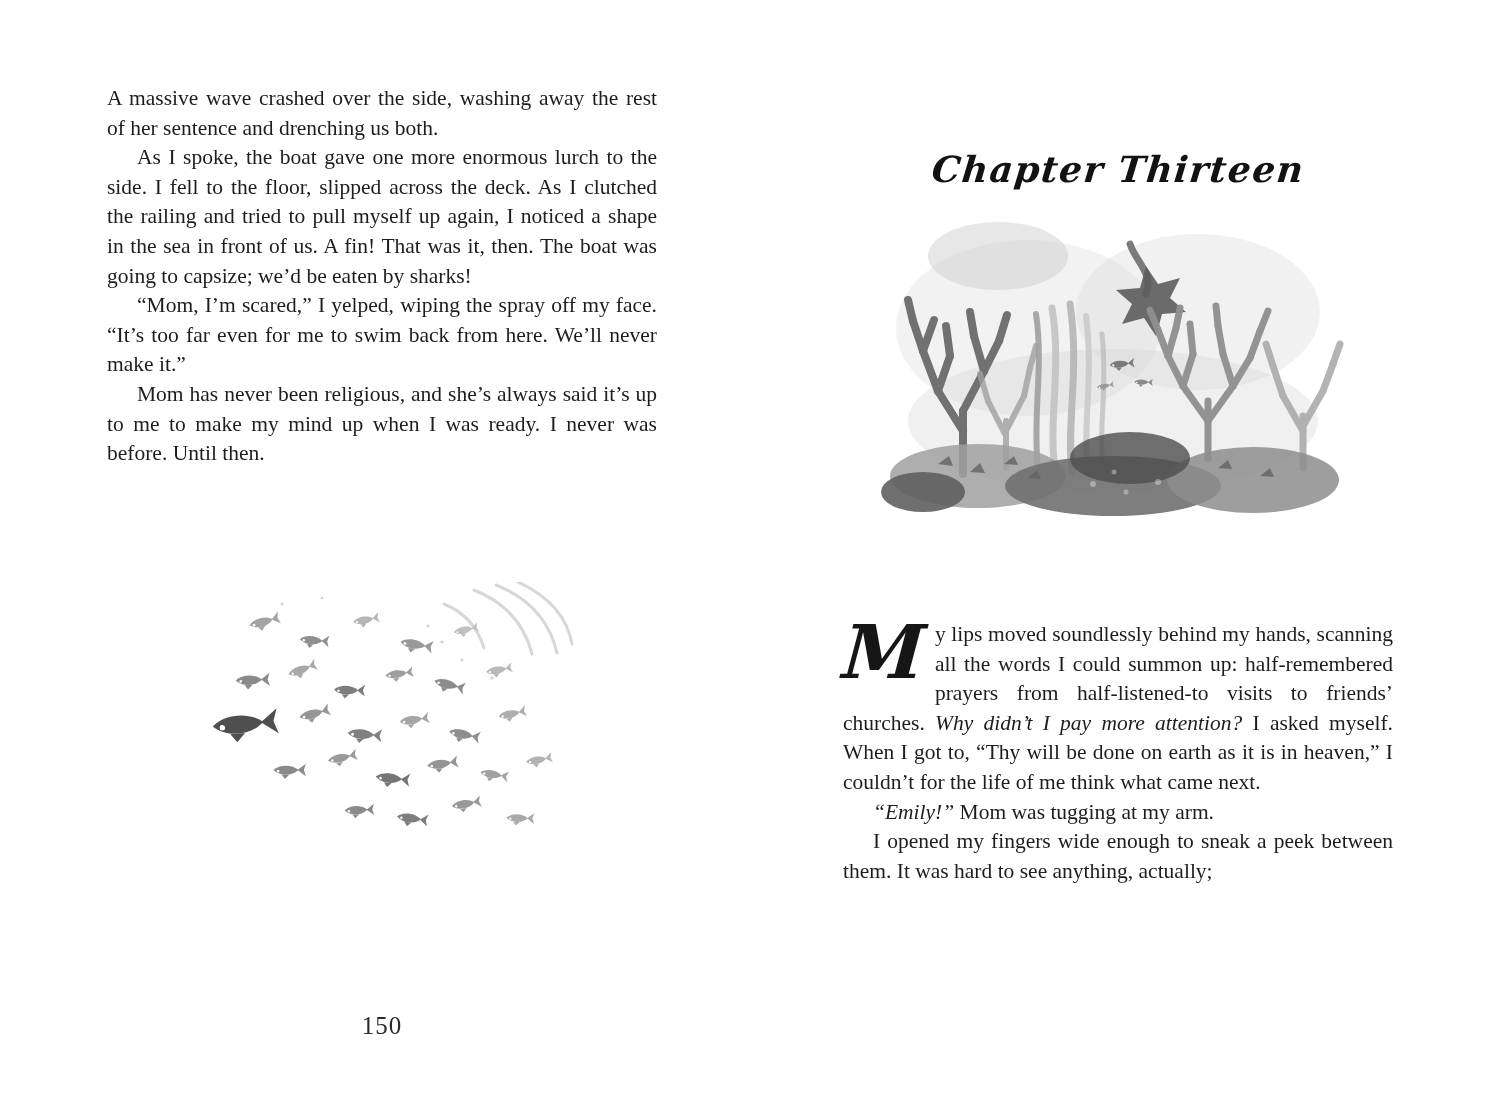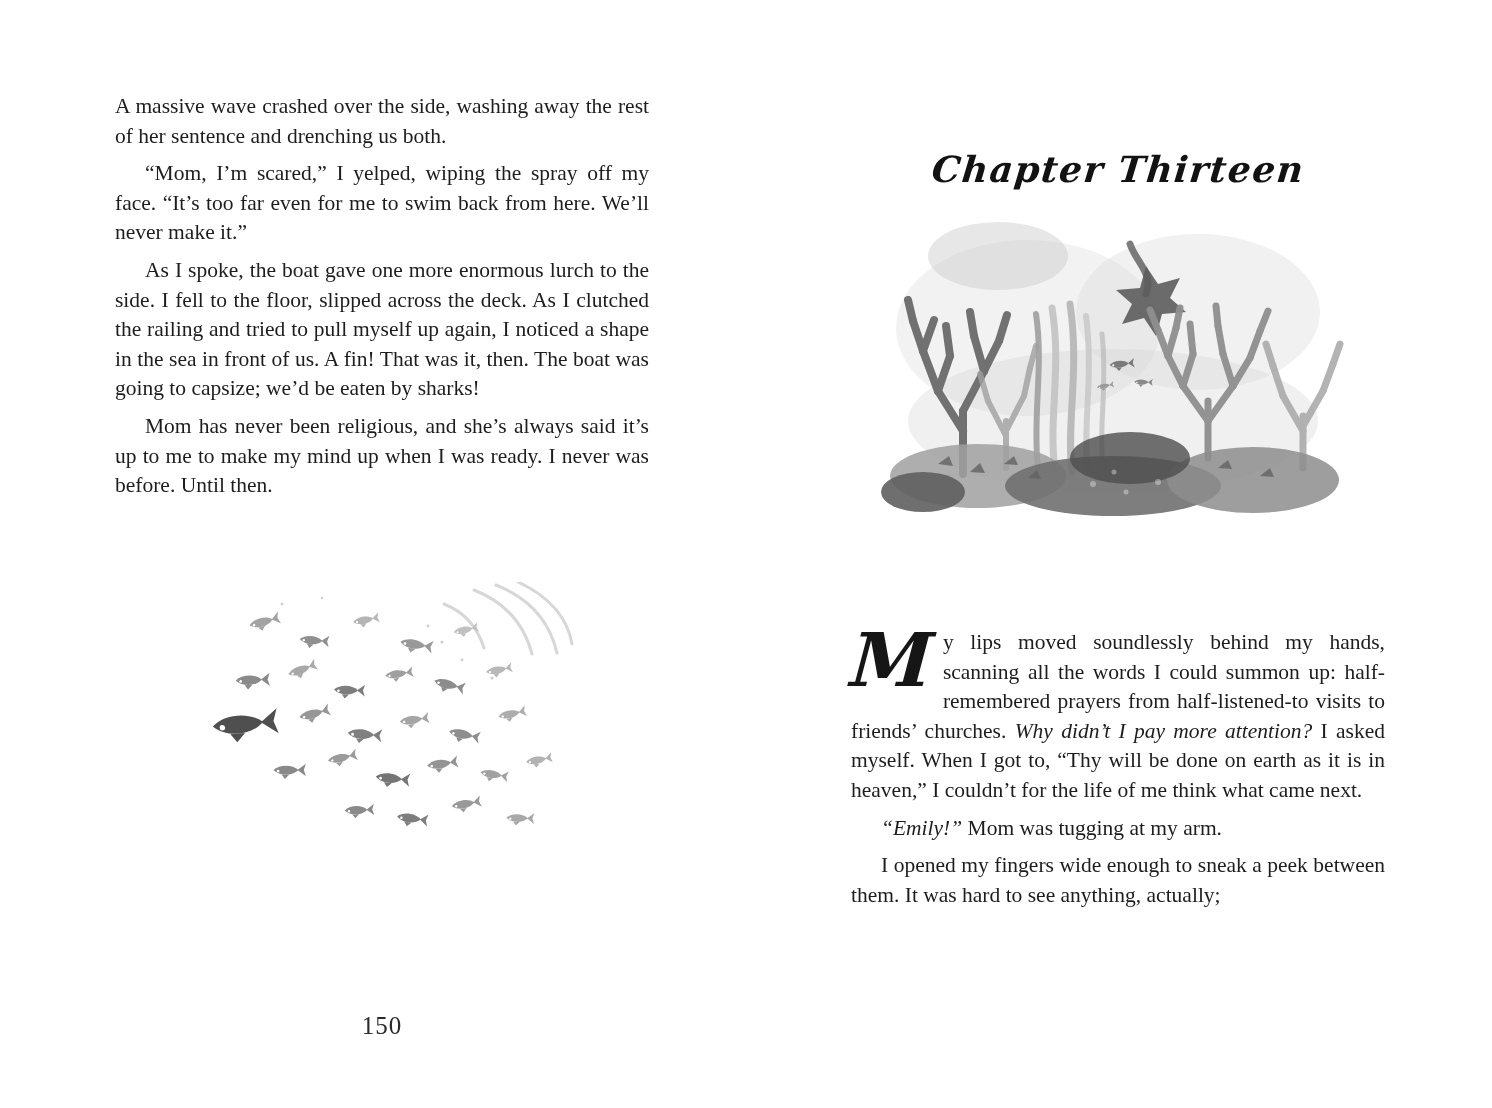--- a/index.html
+++ b/index.html
@@ -4,21 +4,21 @@
 <style>
   html,body{margin:0;padding:0;}
   body{
     width:1492px;height:1108px;background:#ffffff;position:relative;
     font-family:"Liberation Serif", serif;color:#1d1d1d;
     -webkit-font-smoothing:antialiased;
   }
   .abs{position:absolute;}
   .textblock{width:550px;}
   .textblock p{
-    margin:8px;font-size:21.5px;line-height:29.6px;
+    margin:0;font-size:21.5px;line-height:29.6px;
     text-align:justify;text-align-last:left;
   }
   .textblock p.indent{text-indent:30px;}
   em{}
   .chapter-title{
     font-family:"DejaVu Serif", serif;font-style:italic;font-weight:bold;
     font-size:36px;letter-spacing:1.5px;color:#121212;
     transform:skewX(-6deg);display:inline-block;
   }
   .title-row{width:550px;text-align:center;}
@@ -31,22 +31,22 @@
     width:550px;text-align:center;font-size:25px;color:#2a2a2a;letter-spacing:1px;
   }
   svg{display:block;}
 </style>
 </head>
 <body>
 
 <div class="abs" style="left:107px;top:84px;">
   <div class="textblock">
     <p>A massive wave crashed over the side, washing away the rest of her sentence and drenching us both.</p>
+    <p class="indent">As I spoke, the boat gave one more enormous lurch to the side. I fell to the floor, slipped across the deck. As I clutched the railing and tried to pull myself up again, I noticed a shape in the sea in front of us. A fin! That was it, then. The boat was going to capsize; we’d be eaten by sharks!</p>
     <p class="indent">“Mom, I’m scared,” I yelped, wiping the spray off my face. “It’s too far even for me to swim back from here. We’ll never make it.”</p>
-    <p class="indent">As I spoke, the boat gave one more enormous lurch to the side. I fell to the floor, slipped across the deck. As I clutched the railing and tried to pull myself up again, I noticed a shape in the sea in front of us. A fin! That was it, then. The boat was going to capsize; we’d be eaten by sharks!</p>
     <p class="indent">Mom has never been religious, and she’s always said it’s up to me to make my mind up when I was ready. I never was before. Until then.</p>
   </div>
 </div>
 
 <div class="abs" style="left:192px;top:582px;">
   <svg width="388" height="258" viewBox="0 0 388 258" xmlns="http://www.w3.org/2000/svg">
     <defs>
       <g id="fish">
         <path d="M -11 0 C -5 -6, 7 -6, 13 0 C 7 5.5, -5 5.5, -11 0 Z"></path>
         <path d="M -10 0 L -18 -6 L -16 0 L -18 6 Z"></path>

